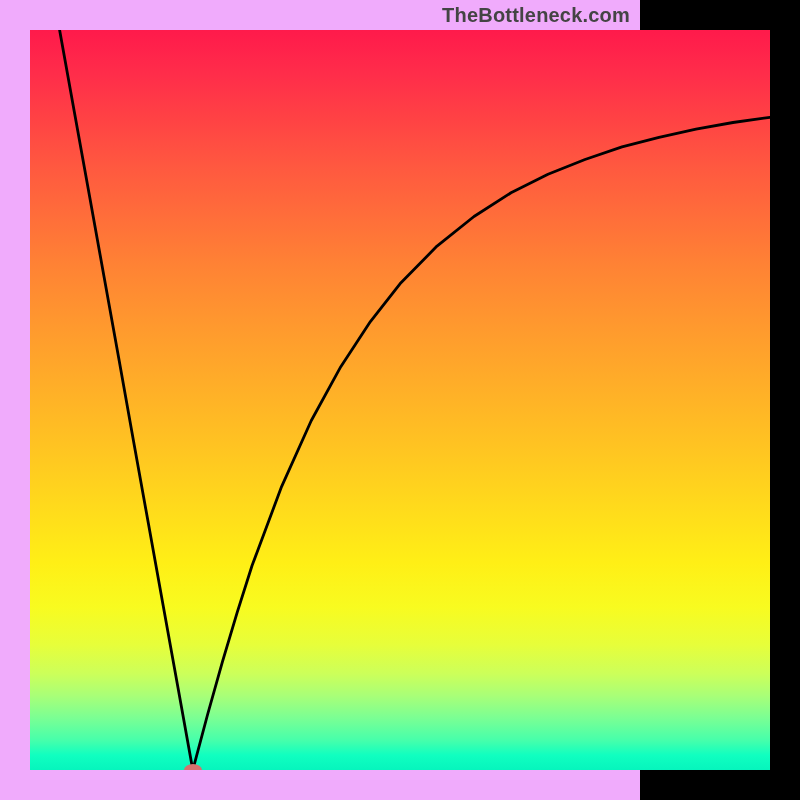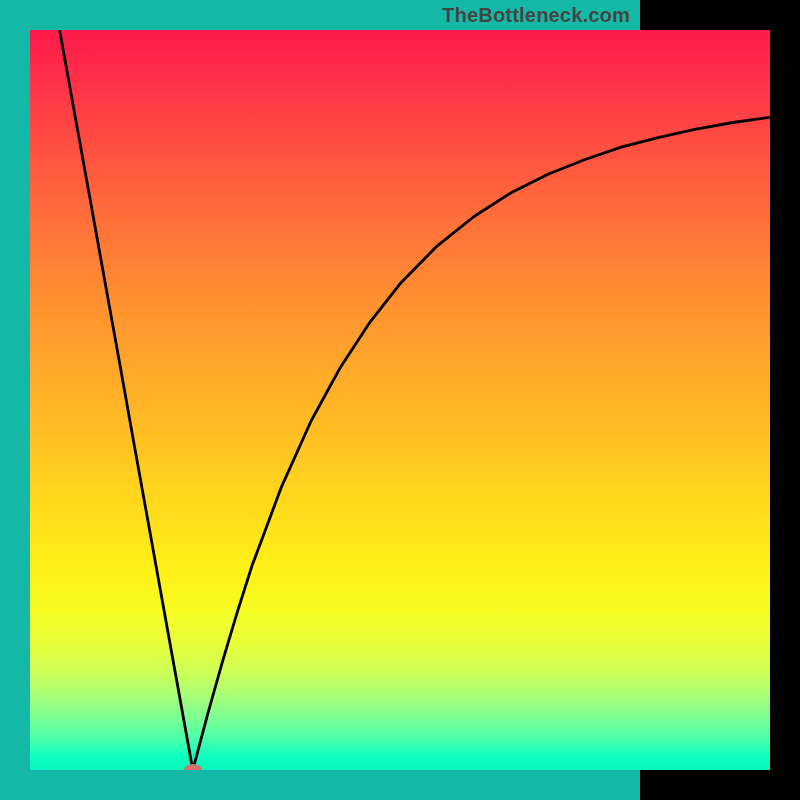--- a/index.html
+++ b/index.html
@@ -8,21 +8,21 @@
     width: 800px;
     height: 800px;
     overflow: hidden;
     background: #000;
     font-family: Arial, Helvetica, sans-serif;
   }
   .frame {
     position: relative;
     width: 640px;
     height: 800px;
-    background: #14b8a6;
+    background: #f0abfc;
     text-align: center;
   }
   .watermark {
     position: absolute;
     top: 4px;
     right: 10px;
     color: #444;
     font-size: 20px;
     font-weight: 600;
     letter-spacing: 0.2px;

